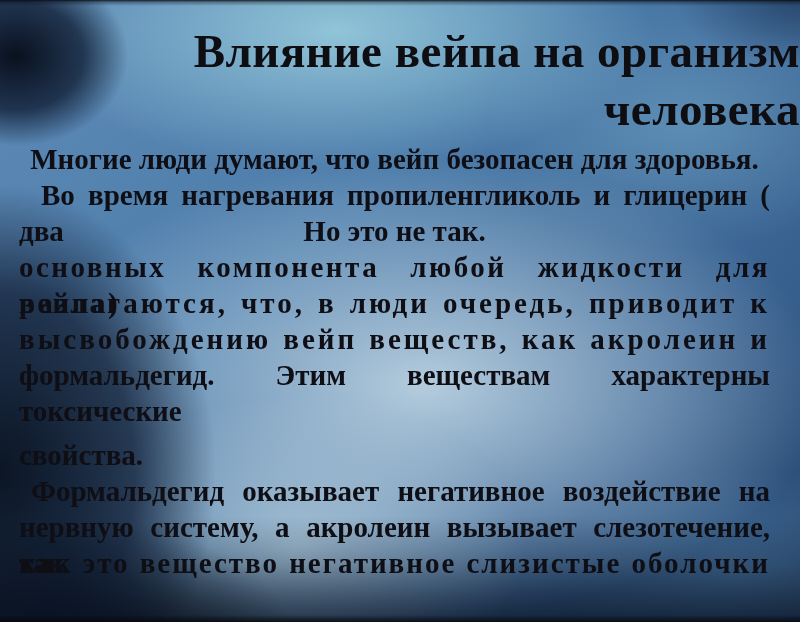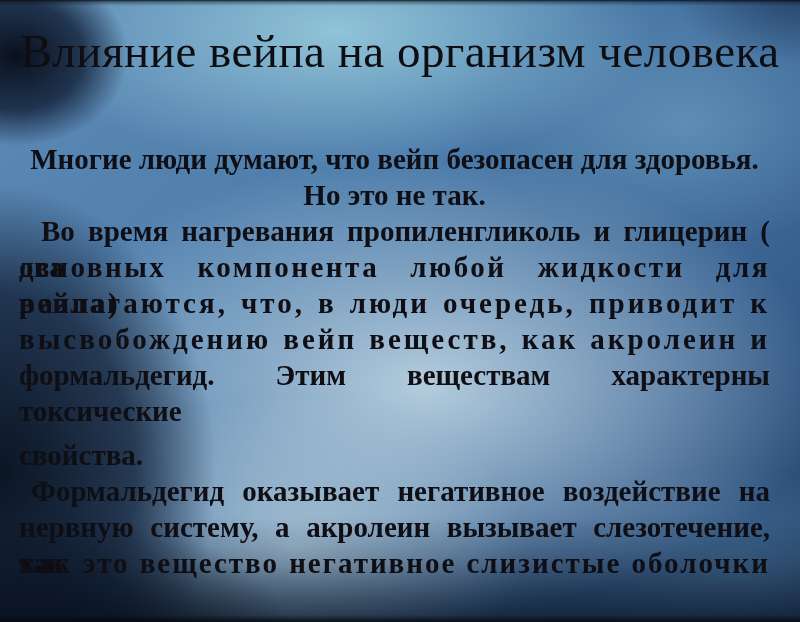--- a/index.html
+++ b/index.html
@@ -41,22 +41,22 @@
       radial-gradient(260px 150px at 92% 92%, rgba(90,140,180,0.45), rgba(90,140,180,0) 70%),
       
       linear-gradient(135deg, #5e8ab6 0%, #4d7dab 38%, #3a6392 72%, #26456d 100%);
   }
   .title {
     position: absolute;
     top: 22px;
     left: 0;
     width: 100%;
     margin: 0;
-    text-align: center;
-    font-weight: 400;
+    text-align: right;
+    font-weight: 700;
     font-size: 47px;
     line-height: 58px;
     letter-spacing: 0.5px;
     color: #0d0d12;
   }
   .body {
     position: absolute;
     top: 141px;
     left: 19px;
     right: 30px;
@@ -85,22 +85,22 @@
   .tight { word-spacing: -2px; }
 </style>
 </head>
 <body>
 
 <div class="slide">
   <h1 class="title">Влияние вейпа на организм человека</h1>
 
   <div class="body">
     <div class="line center">Многие люди думают, что вейп безопасен для здоровья.</div>
+    <div class="line justify indent1">Во время нагревания пропиленгликоль и глицерин ( два</div>
     <div class="line center">Но это  не так.</div>
-    <div class="line justify indent1">Во время нагревания пропиленгликоль и глицерин ( два</div>
     <div class="line justify ls25">основных компонента любой жидкости для вейпа)</div>
     <div class="line justify ls3">разлагаются, что, в люди очередь, приводит к</div>
     <div class="line justify ls3">высвобождению вейп веществ, как акролеин и</div>
     <div class="line justify">формальдегид. Этим веществам характерны токсические</div>
     <div class="line left">свойства.</div>
     <div class="line justify indent2">Формальдегид оказывает негативное воздействие на</div>
     <div class="line justify">нервную систему, а акролеин вызывает слезотечение, так</div>
     <div class="line justify ls2">как это вещество негативное слизистые оболочки</div>
     <div class="line left tight">дыхательных путей и глаз.</div>
   </div>

